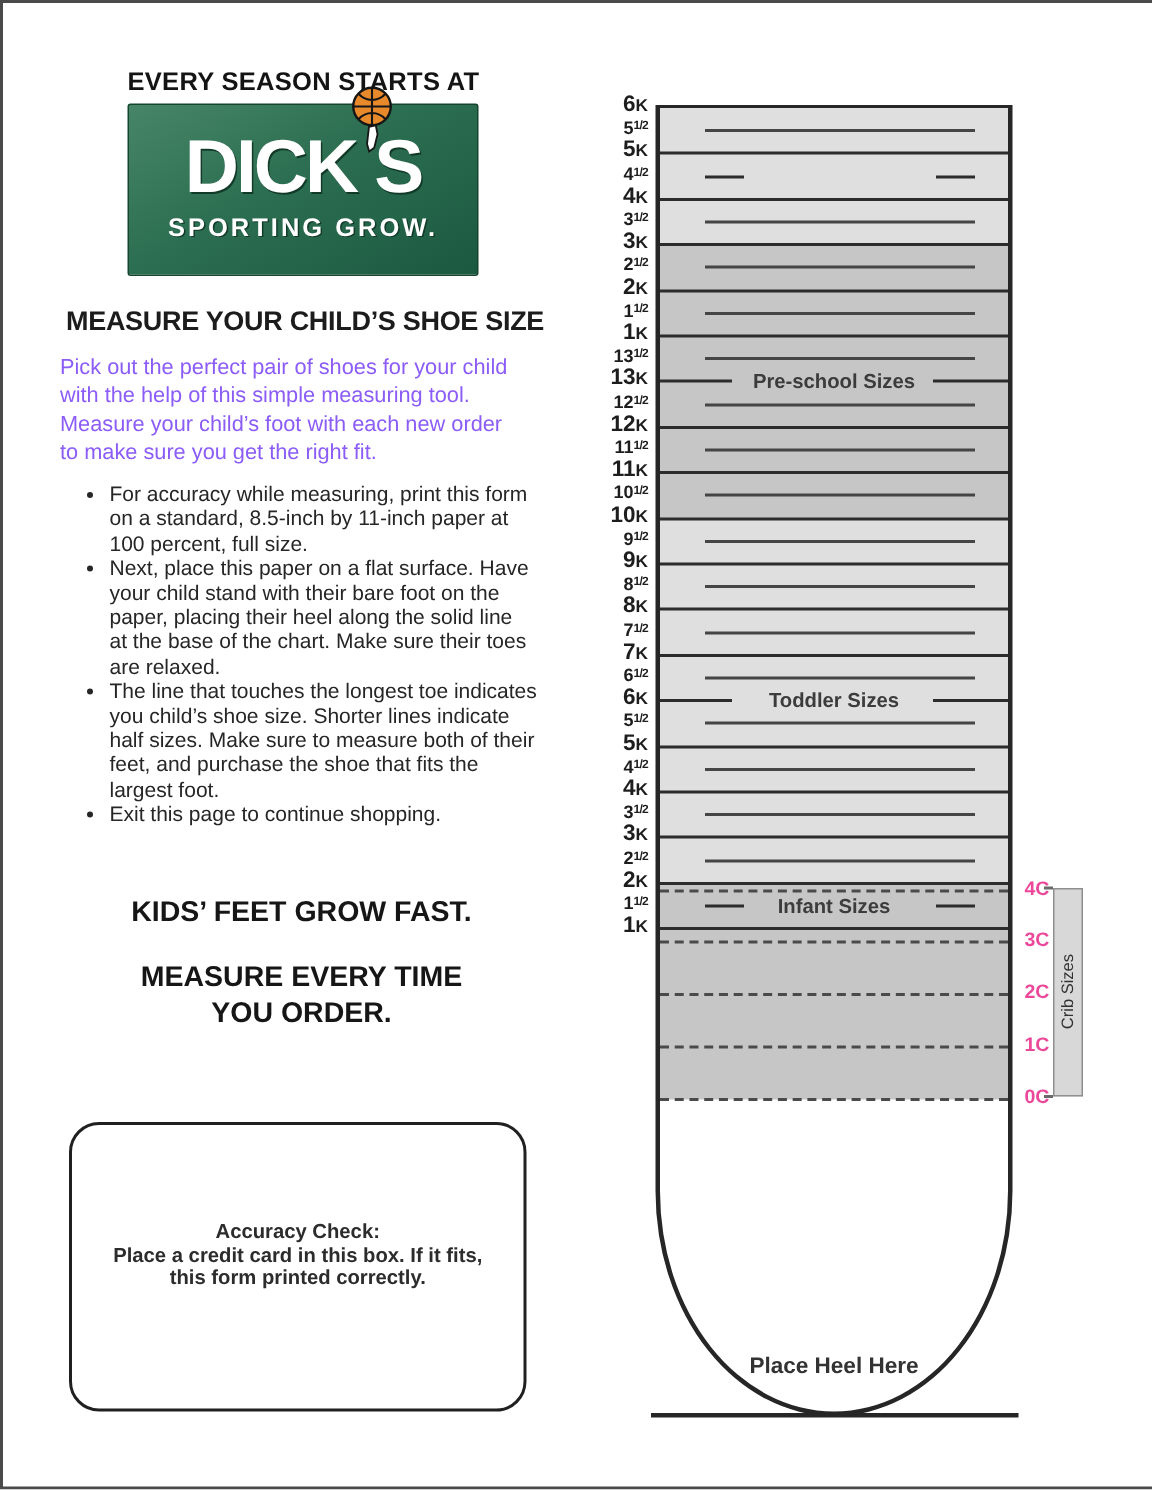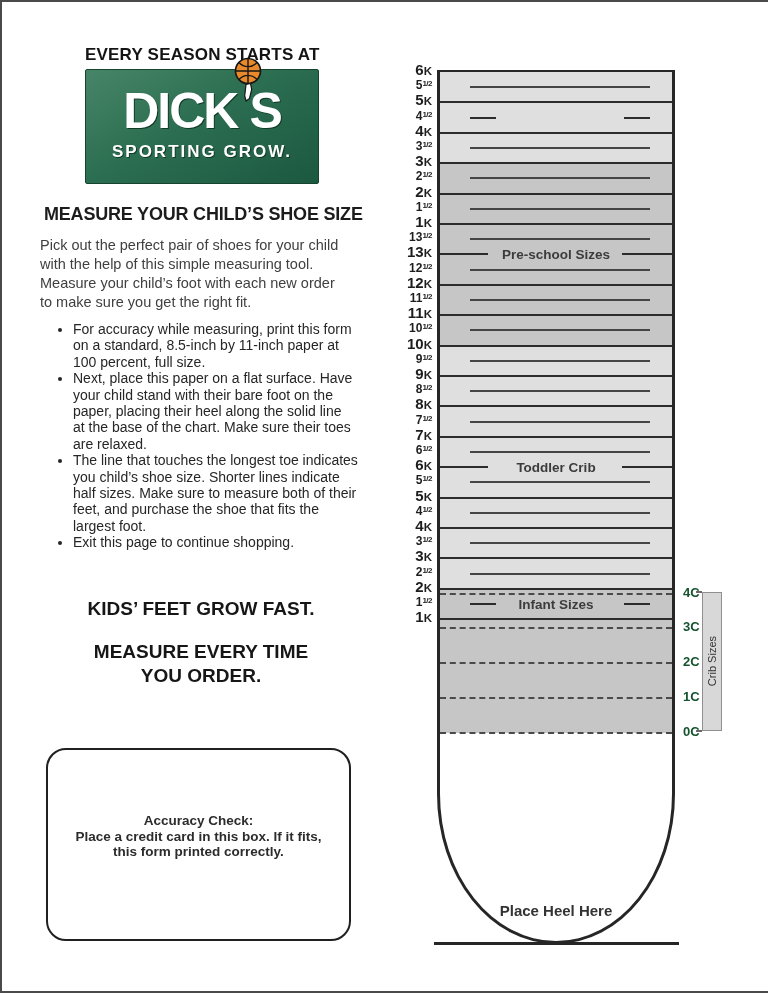--- a/index.html
+++ b/index.html
@@ -10,21 +10,21 @@
   .logo{position:absolute;left:85px;top:69px;width:232px;height:113px;
         background:linear-gradient(150deg,#478568 0%,#2c6e51 45%,#1b5940 100%);
         border:1px solid #16452f;border-radius:2px;}
   .logo-name{display:flex;justify-content:center;gap:12px;margin-top:16px;
         font-size:50px;font-weight:bold;color:#fff;letter-spacing:-2px;line-height:1;
         text-shadow:1px 1px 0 #123a29;}
   .logo-sub{text-align:center;margin-top:6px;font-size:17px;font-weight:bold;color:#fff;letter-spacing:2px;
         text-shadow:1px 1px 0 #123a29;}
   .ball{position:absolute;left:146px;top:-13px;width:32px;height:50px;}
   .heading{position:absolute;left:44px;top:204px;width:330px;font-size:18px;font-weight:bold;color:#1c1c1c;letter-spacing:-.2px;}
-  .intro{position:absolute;left:40px;top:236px;width:345px;font-size:14.5px;line-height:19px;color:#404040;white-space:pre-line;}
+  .intro{position:absolute;left:40px;top:236px;width:345px;font-size:14.5px;line-height:19px;color:#8b5cf6;white-space:pre-line;}
   .bullets{position:absolute;left:54px;top:321px;width:330px;margin:0;padding:0 0 0 19px;
         font-size:14px;line-height:16.4px;color:#262626;}
   .bullets li{white-space:pre-line;margin:0;padding:0;}
   .grow{position:absolute;left:40px;top:598px;width:322px;text-align:center;font-size:19px;font-weight:bold;color:#161616;}
   .every{position:absolute;left:40px;top:640px;width:322px;text-align:center;font-size:19px;font-weight:bold;
         color:#161616;line-height:24px;white-space:pre-line;}
   .acc-box{position:absolute;left:46px;top:748px;width:305px;height:193px;border:2.5px solid #202020;border-radius:20px;
         display:flex;flex-direction:column;align-items:center;justify-content:center;box-sizing:border-box;}
   .acc-inner{margin-top:-16px;text-align:center;font-size:13.5px;font-weight:bold;color:#2c2c2c;line-height:15.5px;}
   .acc-body{white-space:pre-line;}
@@ -42,21 +42,21 @@
   .band.light{background:#dfdfdf;}
   .band.dark{background:#c6c6c6;}
   .line{position:absolute;left:0;right:0;height:0;border-top:2px solid #2c2c2c;}
   .line.half{left:30px;right:22px;border-top:2px solid #454545;}
   .line.crib-dash{border-top:2px dashed #4a4a4a;}
   .seg{position:absolute;height:0;border-top:2px solid #2c2c2c;}
   .band-label{position:absolute;left:0;right:0;text-align:center;transform:translateY(-50%);
         font-size:13.5px;font-weight:bold;color:#3c3c3c;}
   .band-label span{padding:0 7px;}
   #crib-layer{position:absolute;left:0;top:0;width:768px;height:993px;pointer-events:none;}
-  .crib-label{position:absolute;transform:translateY(-50%);font-size:13px;font-weight:bold;color:#14532d;}
+  .crib-label{position:absolute;transform:translateY(-50%);font-size:13px;font-weight:bold;color:#ec4899;}
   .crib-tab{position:absolute;width:20px;background:#d8d8d8;border:1px solid #8f8f8f;box-sizing:border-box;
         display:flex;align-items:center;justify-content:center;}
   .crib-tab span{writing-mode:vertical-rl;transform:rotate(180deg);font-size:11px;color:#333;white-space:nowrap;}
   .crib-conn{position:absolute;width:6px;height:0;border-top:2px solid #6a6a6a;}
   .heel{position:absolute;left:437px;top:902px;width:238px;text-align:center;font-size:15px;font-weight:bold;color:#333;}
   .baseline{position:absolute;left:434px;top:942px;width:245px;height:3px;background:#262626;}
 </style>
 </head>
 <body>
 
@@ -181,21 +181,21 @@
       <div class="line whole" style="top: 272.6px;"></div>
       <div class="line half" style="top: 287.8px;"></div>
       <div class="line whole" style="top: 303px;"></div>
       <div class="line half" style="top: 318.2px;"></div>
       <div class="line whole" style="top: 333.4px;"></div>
       <div class="line half" style="top: 348.6px;"></div>
       <div class="line whole" style="top: 363.8px;"></div>
       <div class="line half" style="top: 379px;"></div>
       <div class="seg" style="top: 394.2px; left: 0px; width: 48px;"></div>
       <div class="seg" style="top: 394.2px; right: 0px; width: 50px;"></div>
-      <div class="band-label" style="top: 395.2px;"><span style="background: rgb(223, 223, 223);">Toddler Crib</span></div>
+      <div class="band-label" style="top: 395.2px;"><span style="background: rgb(223, 223, 223);">Toddler Sizes</span></div>
       <div class="line half" style="top: 409.4px;"></div>
       <div class="line whole" style="top: 424.6px;"></div>
       <div class="line half" style="top: 439.8px;"></div>
       <div class="line whole" style="top: 455px;"></div>
       <div class="line half" style="top: 470.2px;"></div>
       <div class="line whole" style="top: 485.4px;"></div>
       <div class="line half" style="top: 500.6px;"></div>
       <div class="line whole" style="top: 515.8px;"></div>
       <div class="seg" style="top: 531px; left: 30px; width: 26px;"></div>
       <div class="seg" style="top: 531px; right: 22px; width: 26px;"></div>

